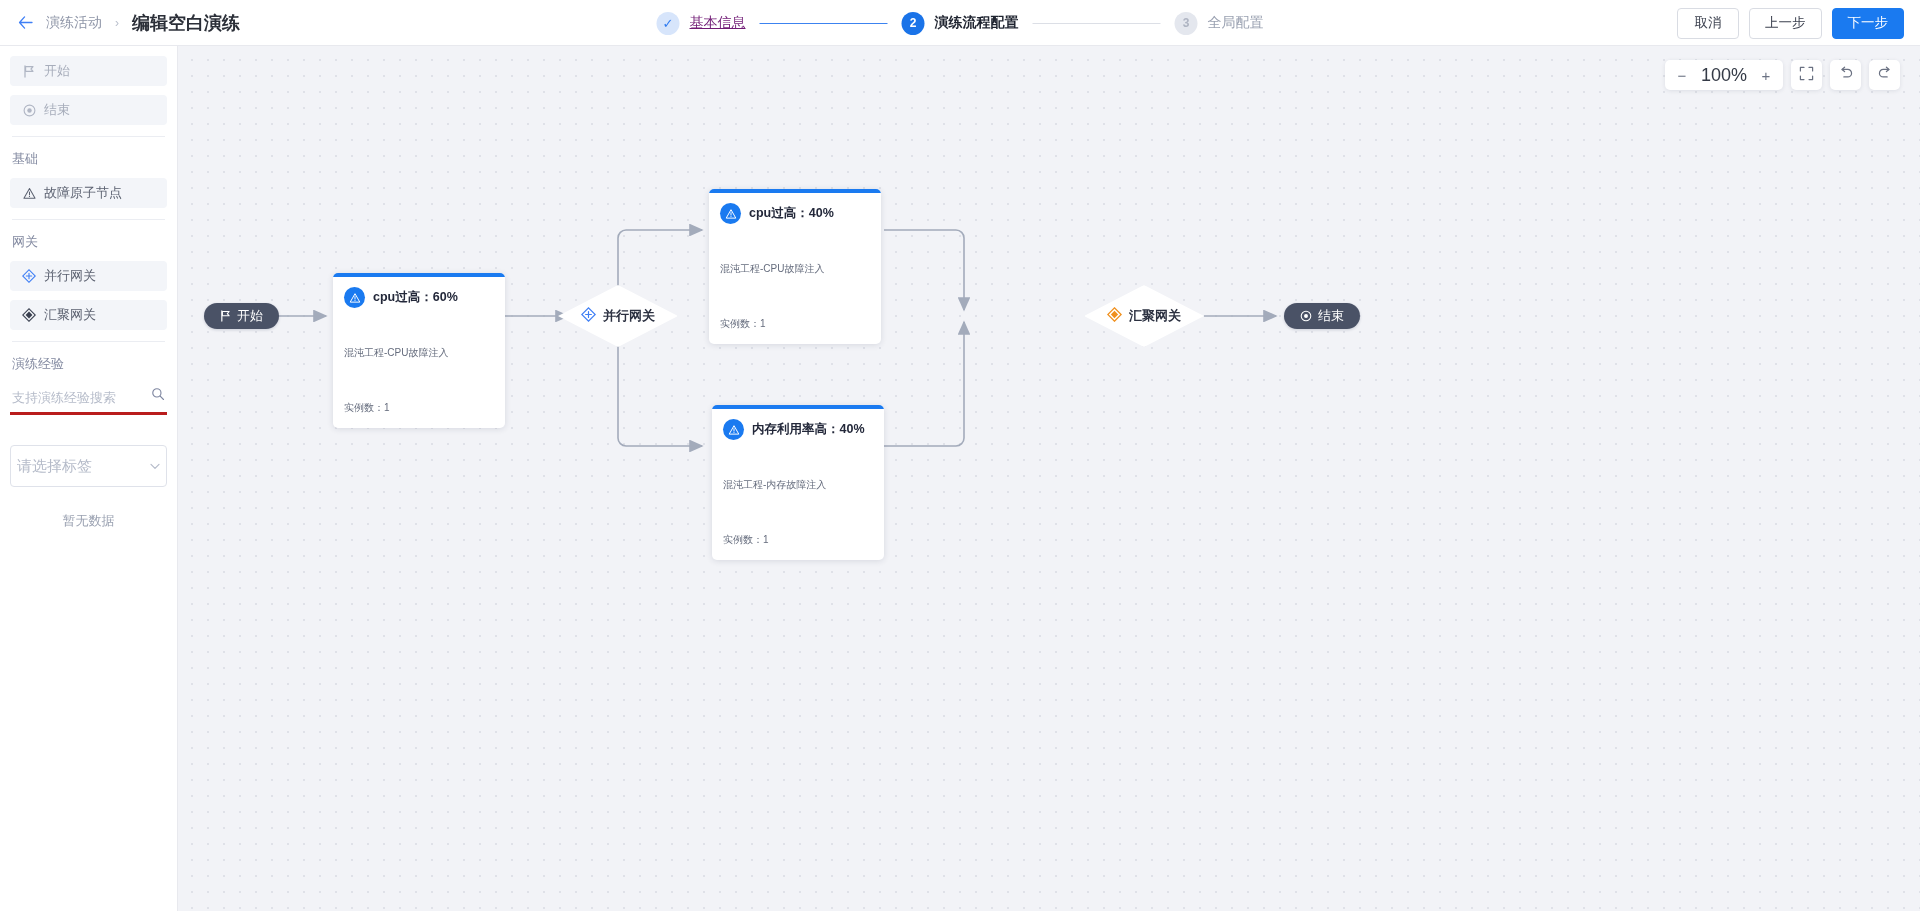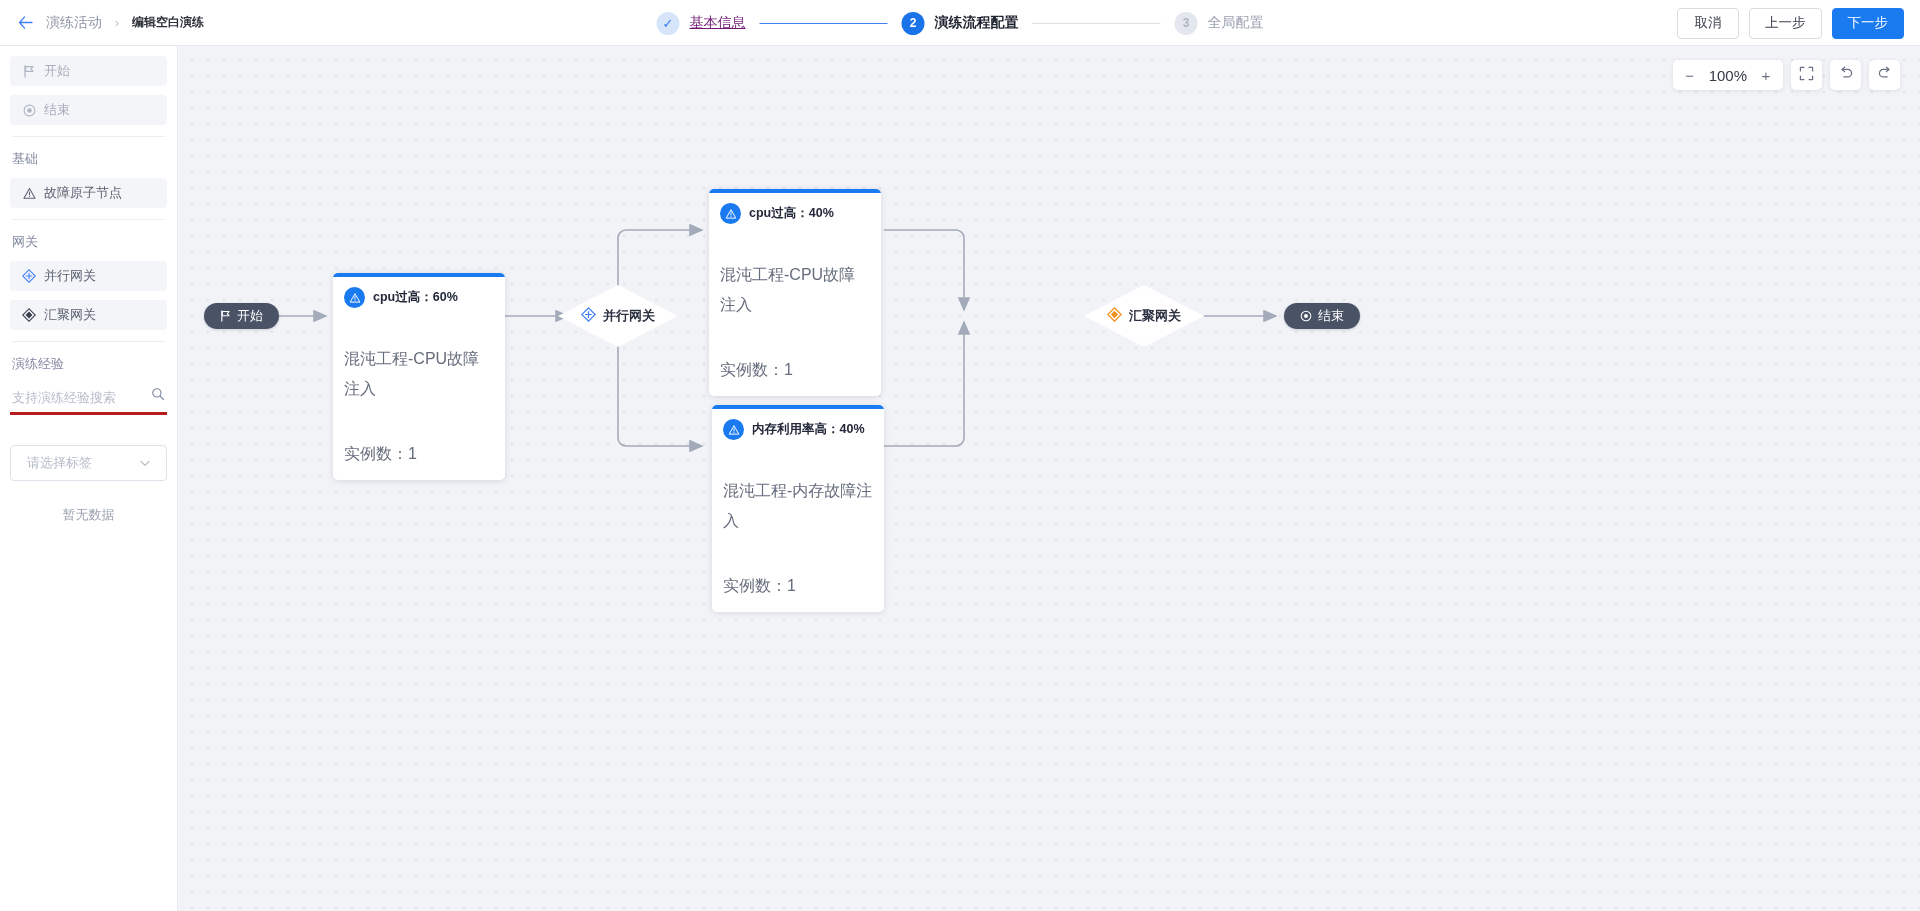--- a/index.html
+++ b/index.html
@@ -22,21 +22,21 @@
     display: flex; align-items: center; gap: 13px;
     margin-left: 18px;
     font-size: 14px;
   }
   .back-arrow {
     color: #3f7ff5; font-size: 15px; line-height: 1;
     display: inline-flex; align-items: center; cursor: pointer;
   }
   .crumb-link { color: #8f96a8; font-size: 14px; cursor: pointer; }
   .crumb-sep { color: #b9bfcc; font-size: 12px; }
-  .crumb-current { color: #2b2f38; font-size: 12px; font-weight: 600; }
+  .crumb-current { color: #2b2f38; font-size: 18px; font-weight: 600; }
 
   
   .steps {
     position: absolute; left: 50%; transform: translateX(-50%);
     top: 0; height: 46px;
     display: flex; align-items: center;
   }
   .step { display: flex; align-items: center; gap: 10px; }
   .step-circle {
     width: 23px; height: 23px; border-radius: 50%;
@@ -94,23 +94,23 @@
     border-bottom: 3px solid #b91c1c;
     padding: 4px 2px 7px 2px; margin-bottom: 30px;
   }
   .exp-search input {
     border: none; outline: none; font-size: 13px; color: #454b59;
     width: 120px; background: transparent;
     font-family: "Liberation Sans", sans-serif;
   }
   .exp-search input::placeholder { color: #b5bbc9; }
   .select-box {
-    height: 36px; border: 1px solid #dfe2ea; border-radius: 4px;
+    height: 42px; border: 1px solid #dfe2ea; border-radius: 4px;
     display: flex; align-items: center; justify-content: space-between;
-    padding: 0 16px; font-size: 13px; color: #b5bbc9; cursor: pointer;
+    padding: 0 6px; font-size: 15px; color: #b5bbc9; cursor: pointer;
   }
   .chev { color: #b5bbc9; font-size: 10px; }
   .empty-text {
     text-align: center; font-size: 13px; color: #9aa1b1; margin-top: 25px;
   }
 
   
   .canvas {
     position: absolute; left: 178px; top: 46px;
     width: 1742px; height: 865px;
@@ -131,21 +131,21 @@
   .zoom-group {
     background: #fff; border-radius: 5px; height: 30px;
     display: flex; align-items: center;
     box-shadow: 0 1px 4px rgba(30,40,70,.10);
     padding: 0 4px;
   }
   .zoom-btn {
     width: 26px; height: 28px; display: flex; align-items: center;
     justify-content: center; color: #6a7182; font-size: 15px; cursor: pointer;
   }
-  .zoom-val { font-size: 15px; color: #343a46; padding: 0 6px; min-width: 40px; text-align: right; }
+  .zoom-val { font-size: 18px; color: #343a46; padding: 0 6px; min-width: 40px; text-align: right; }
   .tool-btn {
     background: #fff; width: 31px; height: 30px; border-radius: 5px;
     display: flex; align-items: center; justify-content: center;
     box-shadow: 0 1px 4px rgba(30,40,70,.10);
     color: #6a7182; cursor: pointer;
   }
 
   
   .flow { position: absolute; left: 0; top: 0; width: 1742px; height: 865px; }
   .edges { position: absolute; left: 0; top: 0; width: 1742px; height: 865px; pointer-events: none; }
@@ -181,21 +181,21 @@
     cursor: pointer;
   }
   .task-top { height: 4px; background: #1a7af0; }
   .task-body { padding: 10px 11px 11px 11px; }
   .task-head { display: flex; align-items: center; gap: 8px; margin-bottom: 9px; }
   .task-badge {
     width: 21px; height: 21px; border-radius: 50%; background: #1a7af0;
     display: flex; align-items: center; justify-content: center; flex: none;
   }
   .task-title { font-size: 12.5px; font-weight: 700; color: #23283a; }
-  .task-line { font-size: 16px; color: #656c7d; line-height: 1.85; margin-top: 36px; }
+  .task-line { font-size: 10px; color: #656c7d; line-height: 1.85; margin-top: 36px; }
 
   
 </style>
 </head>
 <body>
 
 <div class="topbar">
 
   <div class="breadcrumb">
     <span class="back-arrow">

